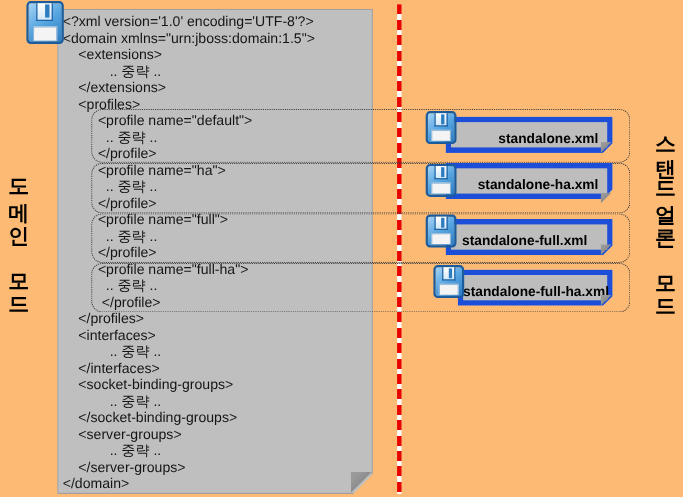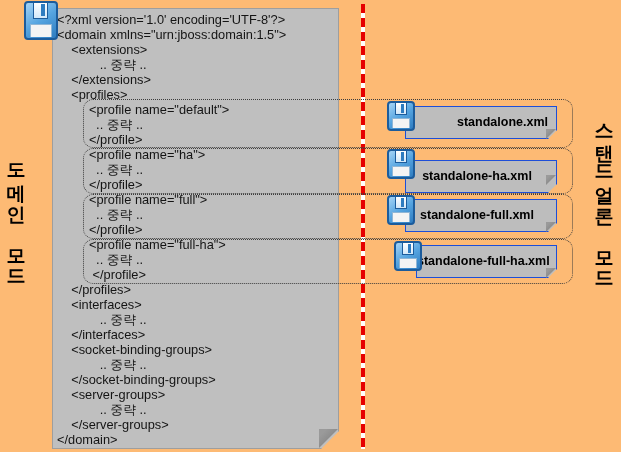--- a/index.html
+++ b/index.html
@@ -63,35 +63,35 @@
     box-sizing:border-box;
   }
   .floppy-big { left:24px; top:1px; width:34px; height:39px; z-index:7; }
   .floppy-r { width:28px; height:30px; left:387px; }
   .fr1 { top:101px; } .fr2 { top:149px; } .fr3 { top:195px; }
   .fr4 { top:241px; left:394px; }
 
   
   .file-box {
     position:absolute; left:405px; width:152px; height:33px; z-index:5;
-    background:#bdbdbd; border:1px solid #1d4ed8; box-sizing:border-box;
+    background:#bdbdbd; border:5px solid #1d4ed8; box-sizing:border-box;
     clip-path: polygon(0 0, 100% 0, 100% calc(100% - 9px), calc(100% - 9px) 100%, 0 100%);
     text-align:right;
   }
   .file-box .fname {
     display:block; font-size:12.5px; font-weight:bold; color:#000;
     line-height:31px; padding-right:8px; white-space:nowrap;
   }
   .file-fold {
     position:absolute; width:10px; height:10px; z-index:6;
     background:linear-gradient(315deg,#777 0%,#9a9a9a 80%);
     clip-path: polygon(0 0, 100% 0, 0 100%);
   }
   .fb1 { top:106px; } .ff1 { left:546px; top:129px; }
-  .fb2 { top:160px;text-align:center; } .ff2 { left:546px; top:175px; }
+  .fb2 { top:148px; } .ff2 { left:546px; top:175px; }
   .fb3 { top:199px;text-align:center; } .ff3 { left:546px; top:222px; }
   .fb4 { top:245px; left:416px; width:141px; } .ff4 { left:546px; top:268px; }
 
   
   .vlabel {
     position:absolute; writing-mode:vertical-rl; text-orientation:upright;
     font-weight:bold; font-size:19px; color:#000; letter-spacing:2px;
     white-space:pre; z-index:8;
   }
   .vlabel-left  { left:3px;  top:150px; }

